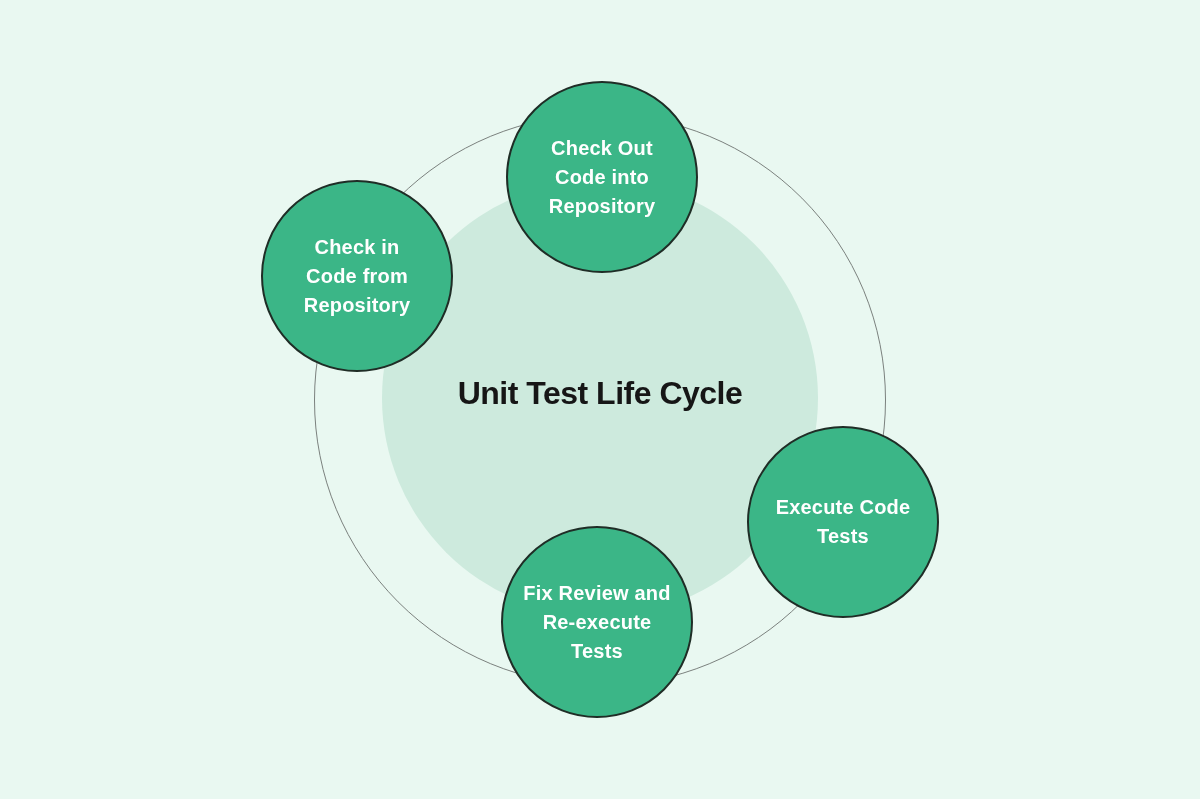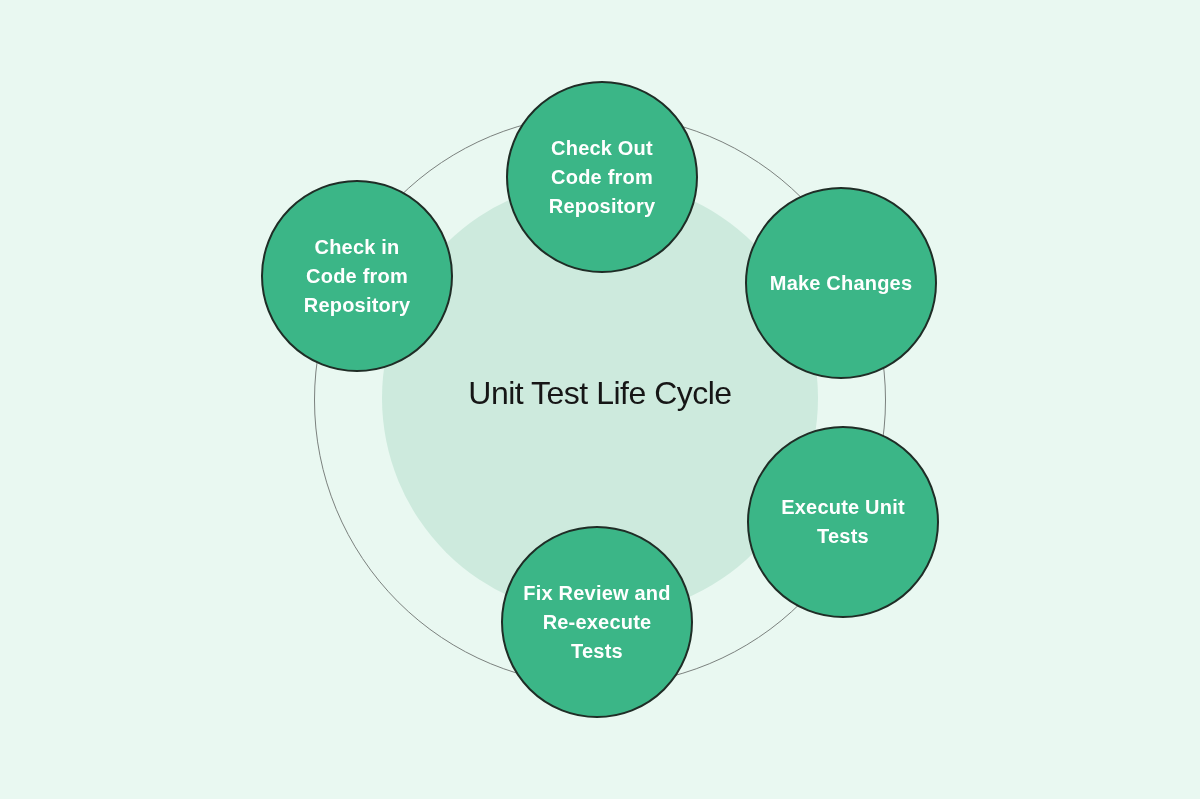--- a/index.html
+++ b/index.html
@@ -39,21 +39,21 @@
     background: var(--inner-circle, #cdeadd);
     display: flex;
     align-items: center;
     justify-content: center;
     z-index: 2;
   }
   .title {
     margin: 0;
     margin-top: -10px;
     font-size: 32px;
-    font-weight: 400;
+    font-weight: 700;
     letter-spacing: -0.5px;
     color: var(--title-text, #161616);
     white-space: nowrap;
   }
   
   .node {
     position: absolute;
     width: 192px;
     height: 192px;
     box-sizing: border-box;
@@ -87,30 +87,27 @@
 <div class="canvas">
 
   <div class="ring"></div>
 
   <div class="center-circle">
     <h1 class="title">Unit Test Life Cycle</h1>
   </div>
 
   <div class="node node-top">
     <span class="node-label">Check Out
-Code from
+Code into
 Repository</span>
   </div>
 
-  <div class="node node-tr">
-    <span class="node-label">Make Changes</span>
-  </div>
 
   <div class="node node-br">
-    <span class="node-label">Execute Unit
+    <span class="node-label">Execute Code
 Tests</span>
   </div>
 
   <div class="node node-bottom">
     <span class="node-label">Fix Review and
 Re-execute
 Tests</span>
   </div>
 
 

